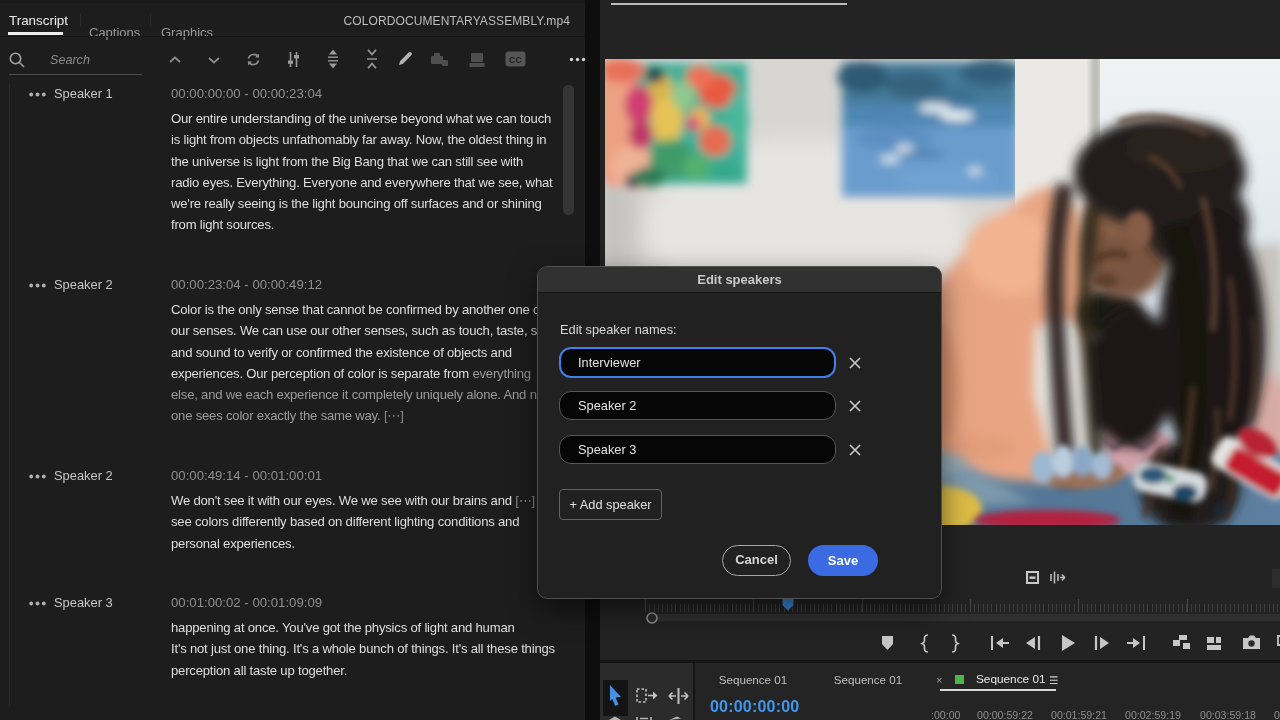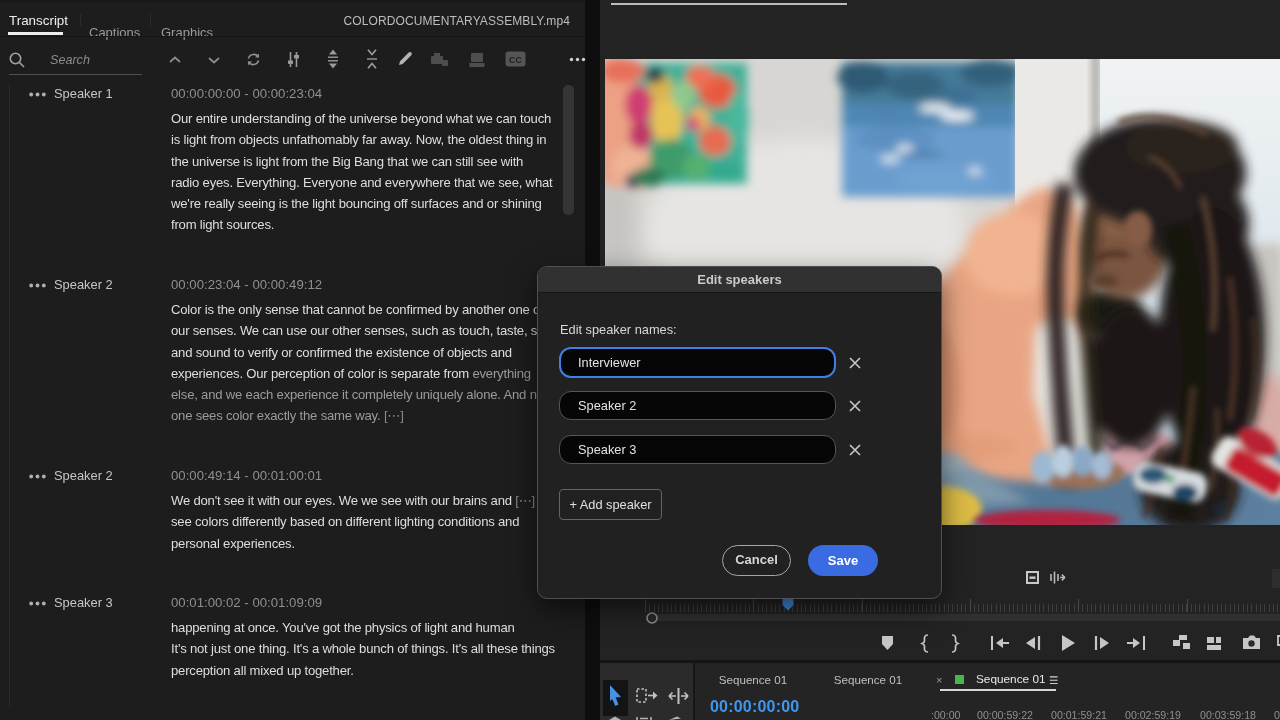--- a/index.html
+++ b/index.html
@@ -166,21 +166,21 @@
       <svg class="abs" style="left:29px; top:529px;" width="17" height="5" viewBox="0 0 17 5">
           <circle cx="2.2" cy="2.5" r="1.9" fill="#b0b0b0"></circle>
           <circle cx="8.5" cy="2.5" r="1.9" fill="#b0b0b0"></circle>
           <circle cx="14.8" cy="2.5" r="1.9" fill="#b0b0b0"></circle>
         </svg>
       <div class="abs seglabel" style="left:54px; top:523px;">Speaker 3</div>
       <div class="abs ts" style="left:171px; top:523px;">00:01:00:02 - 00:01:09:09</div>
       <div class="abs" style="left:171px; top:545px;">
         <div class="line">happening at once. You've got the physics of light and human</div>
         <div class="line">It's not just one thing. It's a whole bunch of things. It's all these things</div>
-        <div class="line">perception all mixed up together.</div>
+        <div class="line">perception all taste up together.</div>
       </div>
     </div>
 
     <div class="abs" style="left:563px; top:85px; width:11px; height:130px; background:#353535; border-radius:5px;"></div>
   </div>
 
   <div id="right" class="abs">
 
     <div class="abs" style="left:11px; top:3px; width:236px; height:2px; background:#bcbcbc;"></div>
 

